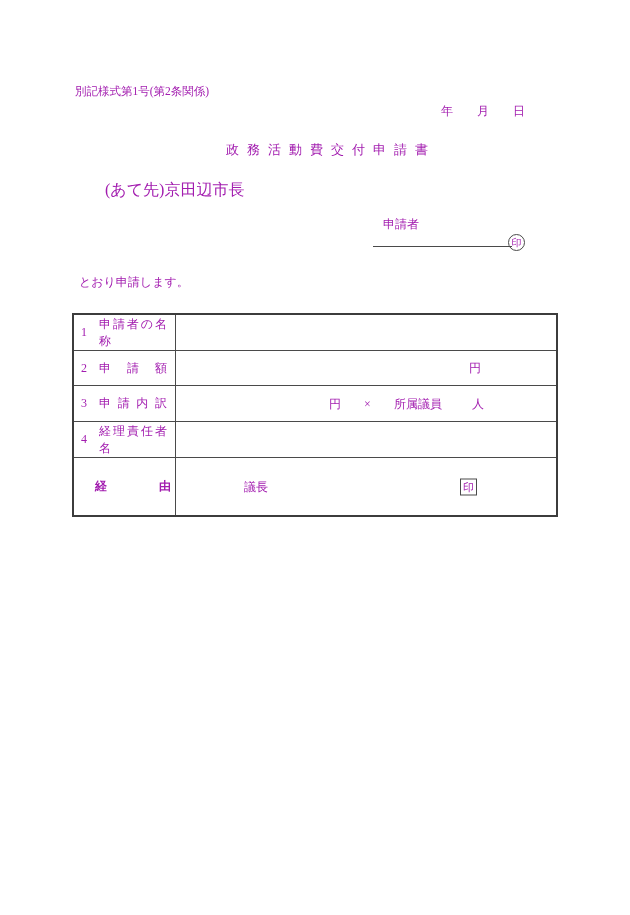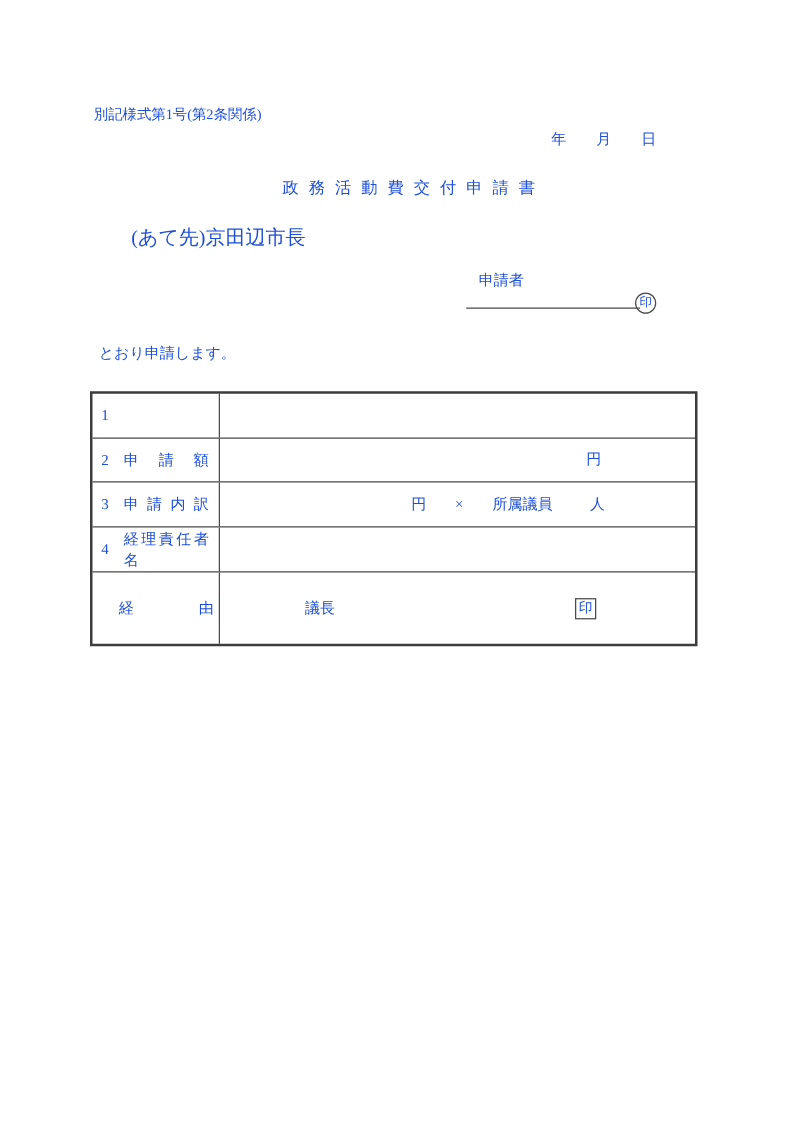--- a/index.html
+++ b/index.html
@@ -2,21 +2,21 @@
 <html><head>
 <meta charset="utf-8">
 <style>
   * { margin:0; padding:0; box-sizing:border-box; }
   html,body { background:#ffffff; }
   .page {
     position:relative;
     width:630px; height:657px;
     background:#ffffff;
     font-family:"Liberation Serif","DejaVu Serif",serif;
-    color:#1d4ed8;
+    color:#a21caf;
     overflow:hidden;
   }
   .abs { position:absolute; white-space:nowrap; }
 
   .form-number { left:75px; top:84px; font-size:11.5px; }
   .date-line   { left:441px; top:103px; font-size:12px; }
   .doc-title   { left:0; right:0; top:141px; text-align:center;
                  font-size:13px; letter-spacing:8px;padding-left:32px; }
   .addressee   { left:105px; top:180px; font-size:16px; }
 
@@ -37,21 +37,21 @@
   .trow { display:flex; }
   .trow + .trow { border-top:1px solid #4a4a4a; }
   .tlabel { width:102px; border-right:1px solid #4a4a4a;
             display:flex; align-items:center;
             padding-left:7px; font-size:12px; }
   .tnum { width:18px; flex:0 0 18px; }
   .tlab { flex:1; margin-right:8px;
           text-align:justify; text-align-last:justify; }
   .tlabel.via { padding-left:21px; }
   .tlab5 { display:inline-block; width:76px;
-           text-align:justify; text-align-last:justify; }
+           text-align:justify; text-align-last:justify;font-weight:bold; }
   .tvalue { flex:1; position:relative; font-size:12px; }
   .vpos { position:absolute; top:50%; transform:translateY(-50%); }
   .seal-box { position:absolute; top:50%; transform:translateY(-50%);
               width:17px; height:17px; border:1px solid #4a4a4a;
               font-size:11px; line-height:15px; text-align:center; }
   .h35 { height:35px; } .h36 { height:36px; } .h58 { height:58px; }
 </style>
 </head>
 <body>
 
@@ -73,20 +73,21 @@
 
   <div class="body-text">
     <div class="l2">とおり申請します。</div>
   </div>
 
   <div class="form-table">
 
     <div class="trow h35">
       <div class="tlabel">
         <span class="tnum">1</span>
+        <span class="tlab">申請者の名称</span>
       </div>
       <div class="tvalue"></div>
     </div>
 
     <div class="trow h35">
       <div class="tlabel">
         <span class="tnum">2</span>
         <span class="tlab">申請額</span>
       </div>
       <div class="tvalue">

